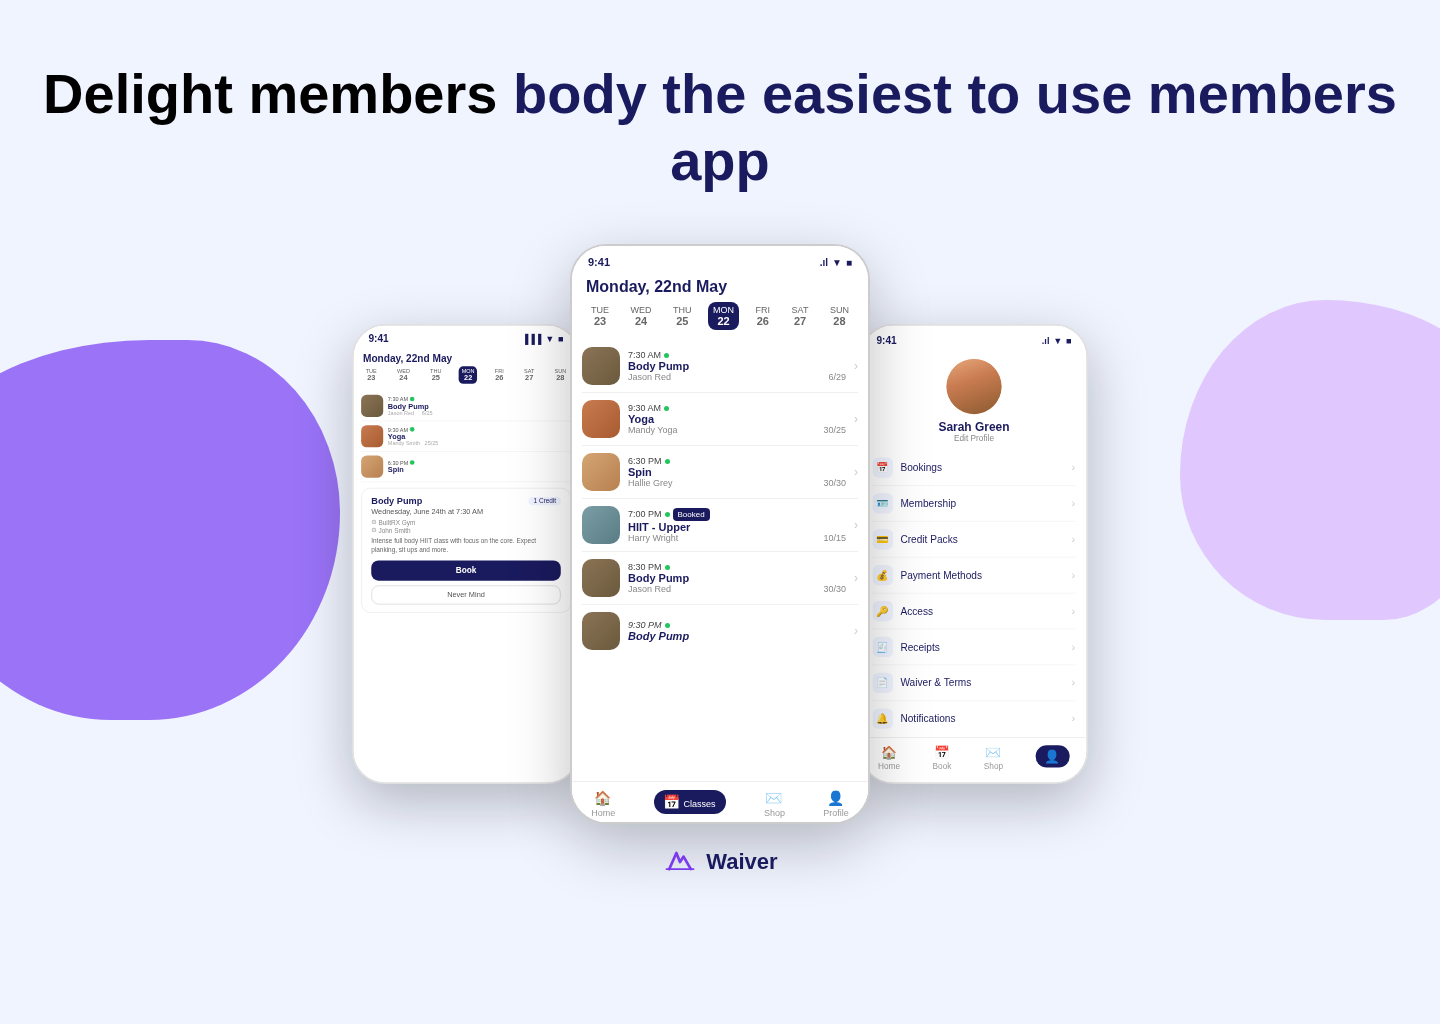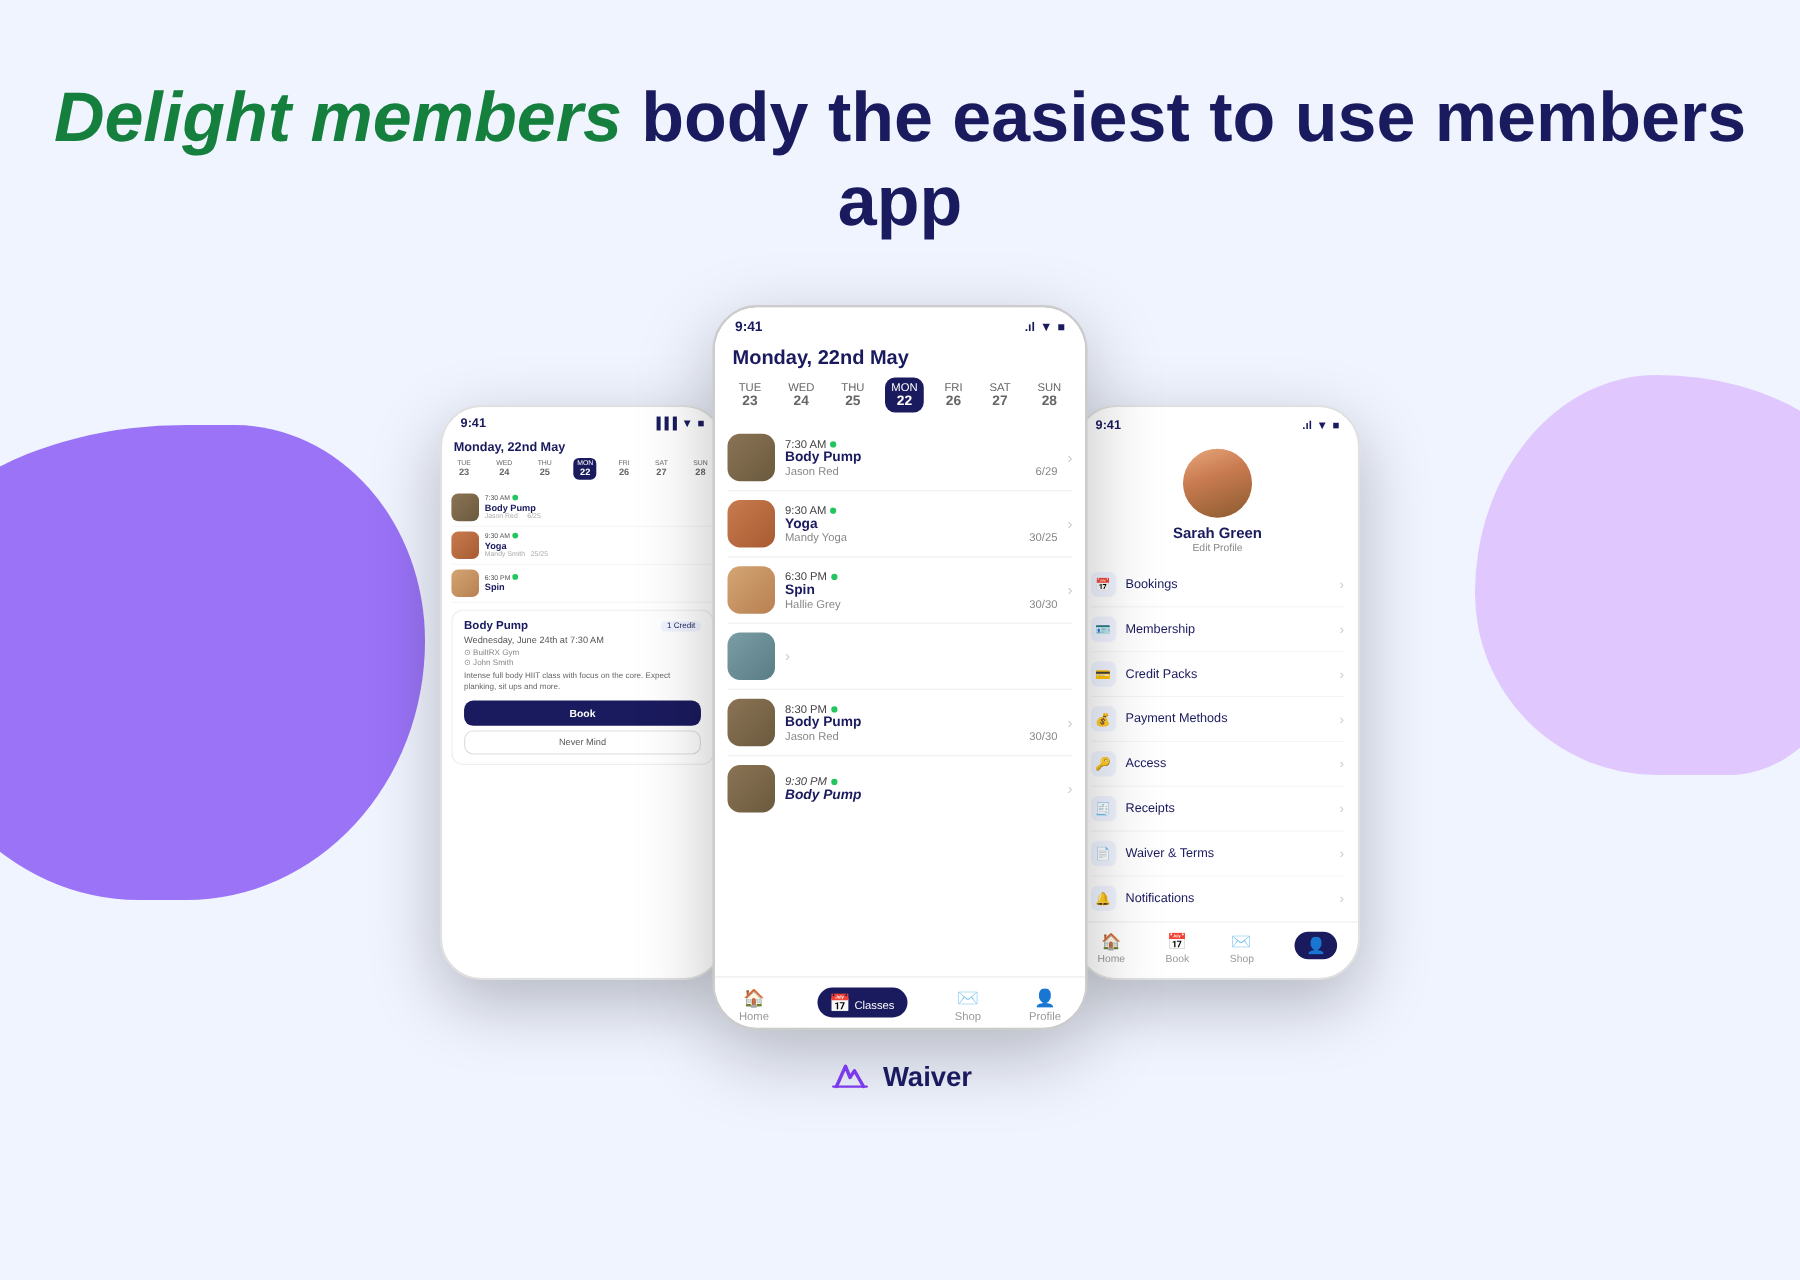--- a/index.html
+++ b/index.html
@@ -43,22 +43,21 @@
       text-align: center;
       padding: 60px 20px 40px;
     }
     .header h1 {
       font-size: 56px;
       font-weight: 800;
       color: #1a1a5e;
       line-height: 1.2;
     }
     .header h1 .highlight {
-      color: #15803d;
-      font-style: italic;
+      color: #000000;
     }
 
     
     .phones-container {
       position: relative;
       z-index: 1;
       display: flex;
       justify-content: center;
       align-items: flex-start;
       gap: 0px;
@@ -607,20 +606,28 @@
             <div class="class-meta">
                 <span>Hallie Grey</span>
                 <span>30/30</span>
               </div>
           </div>
           <span class="arrow-right">›</span>
         </div>
 
         <div class="class-item">
           <div class="class-avatar av4"></div>
+          <div class="class-info">
+            <div class="class-time">7:00 PM <span class="dot-green"></span> <span class="booked-badge">Booked</span></div>
+            <div class="class-name">HIIT - Upper</div>
+            <div class="class-meta">
+                <span>Harry Wright</span>
+                <span>10/15</span>
+              </div>
+          </div>
           <span class="arrow-right">›</span>
         </div>
 
         <div class="class-item">
           <div class="class-avatar av1"></div>
           <div class="class-info">
             <div class="class-time">8:30 PM <span class="dot-green"></span></div>
             <div class="class-name">Body Pump</div>
             <div class="class-meta">
                 <span>Jason Red</span>

